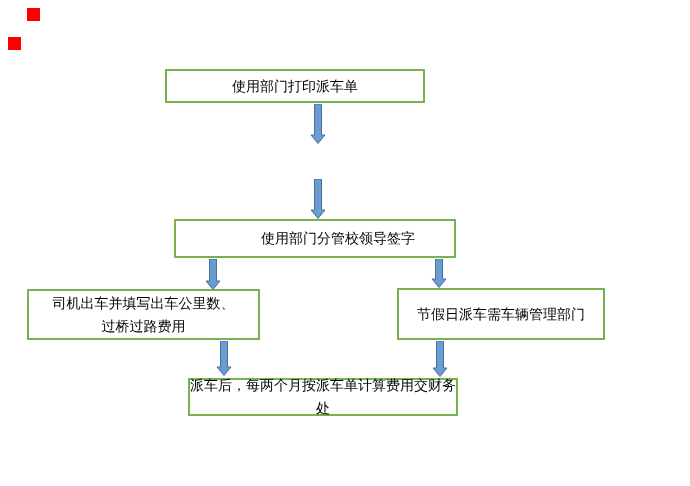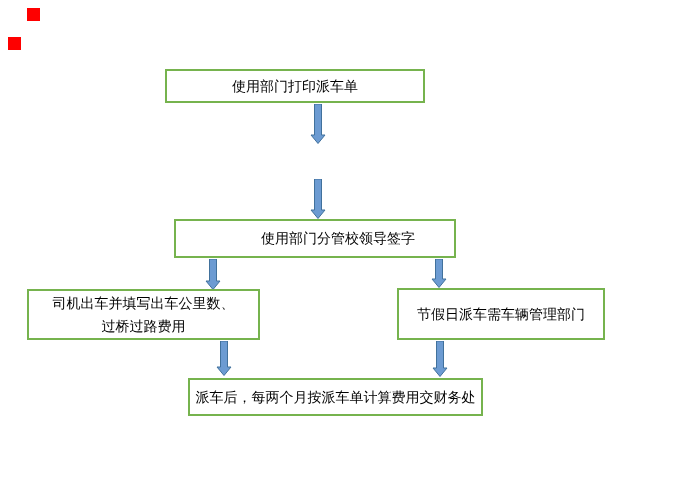--- a/index.html
+++ b/index.html
@@ -55,21 +55,21 @@
     height: 13px;
     background: var(--marker-red);
   }
 
   
   #node-print   { left: 165px; top: 69px;  width: 260px; height: 34px; }
   #node-sign    { left: 175px; top: 144px; width: 278px; height: 34px; }
   #node-leader  { left: 174px; top: 219px; width: 282px; height: 39px; padding-left: 46px; }
   #node-driver  { left: 27px;  top: 289px; width: 233px; height: 51px; }
   #node-holiday { left: 397px; top: 288px; width: 208px; height: 52px; }
-  #node-settle  { left: 188px; top: 378px; width: 295px; height: 38px; }
+  #node-settle  { left: 188px; top: 378px; width: 270px; height: 38px; }
 
   
   #arrow-1 { left: 310px; top: 104px; height: 40px; }
   #arrow-2 { left: 310px; top: 179px; height: 40px; }
   #arrow-3 { left: 205px; top: 259px; height: 31px; }
   #arrow-4 { left: 431px; top: 259px; height: 29px; }
   #arrow-5 { left: 216px; top: 341px; height: 35px; }
   #arrow-6 { left: 432px; top: 341px; height: 36px; }
 
   #red-marker-1 { left: 27px; top: 8px; }

